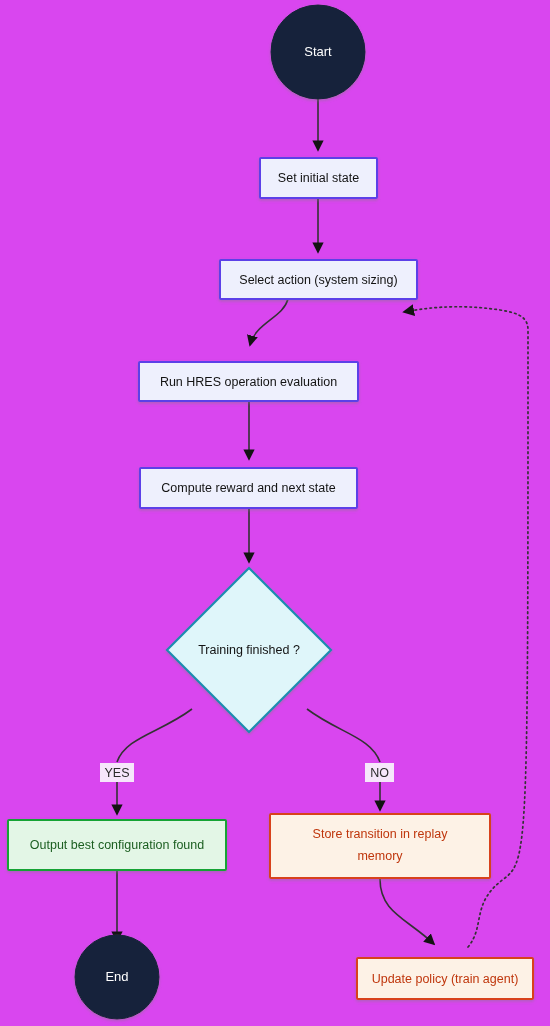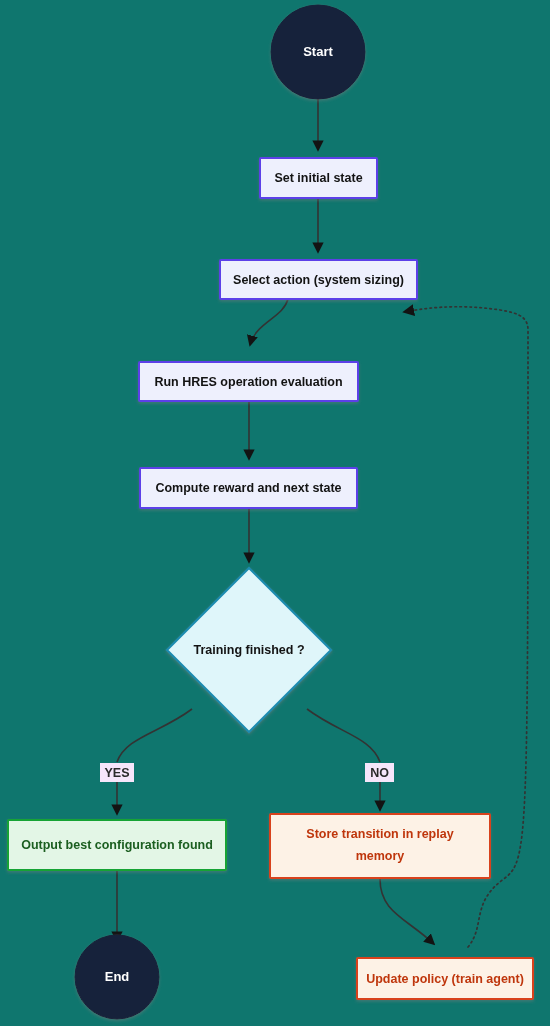--- a/index.html
+++ b/index.html
@@ -10,22 +10,21 @@
   body {
     width: 550px;
     height: 1026px;
     overflow: hidden;
     font-family: "Liberation Sans", sans-serif;
   }
   #flow-root {
     position: relative;
     width: 550px;
     height: 1026px;
-    background: #0f766e;
-    font-weight: bold;
+    background: #d946ef;
   }
   svg#flow-svg {
     position: absolute;
     top: 0;
     left: 0;
     width: 550px;
     height: 1026px;
     display: block;
   }
   .node-label {

